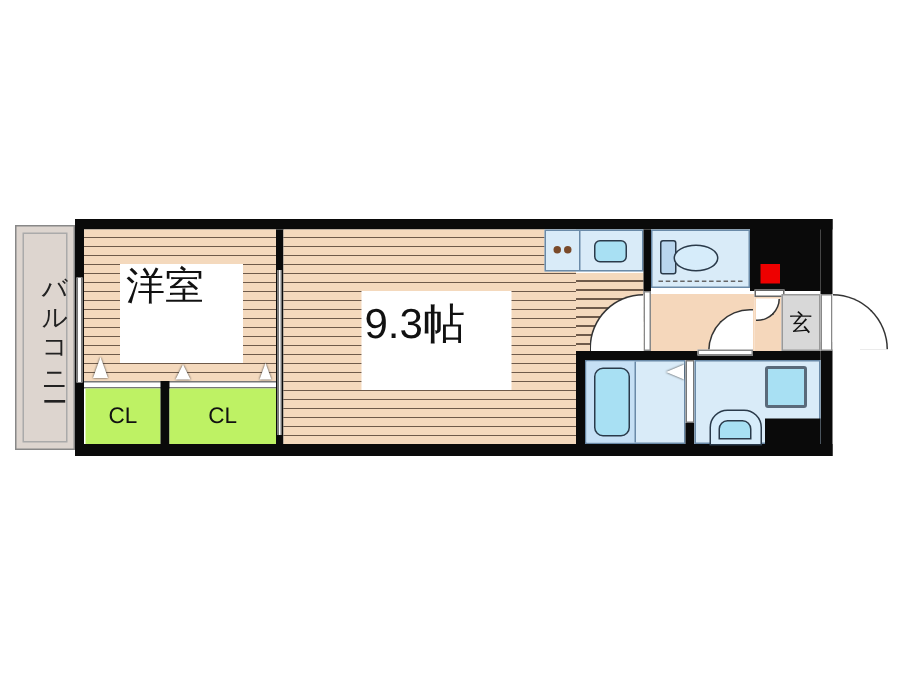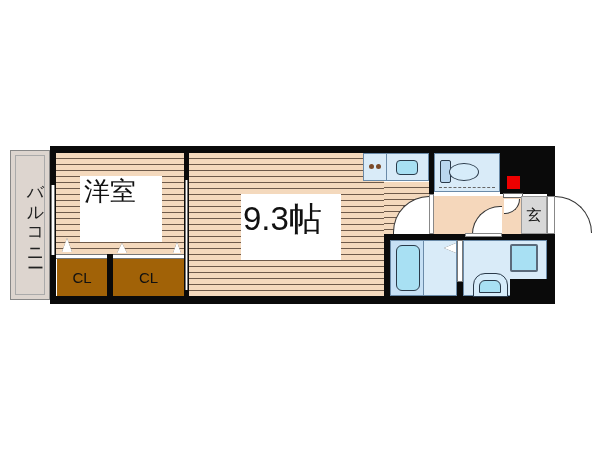--- a/index.html
+++ b/index.html
@@ -6,21 +6,21 @@
   body { width: 600px; height: 450px; background: #ffffff; position: relative; overflow: hidden; font-family: "DejaVu Sans", sans-serif; }
   .abs { position: absolute; box-sizing: border-box; }
   .wall { background: #0a0a0a; }
   .floor-wood {
     background: repeating-linear-gradient(to bottom, #f4d9bd 0px, #f4d9bd 5px, #6e5a4a 5px, #6e5a4a 6px);
   }
   .floor-plain { background: #f5d7bb; }
   .wet { background: #d9ebf8; }
   .fixture { background: #a8e0f3; border: 1.5px solid #2a3a4a; border-radius: 6px; }
   .label-box { background: #ffffff; color: #111; font-family: "Liberation Sans", sans-serif; line-height: 1; }
-  .closet { background: #a16207; color: #111; font-family: "Liberation Sans", sans-serif; font-size: 15px; display: flex; align-items: center; justify-content: center; }
+  .closet { background: #bef264; color: #111; font-family: "Liberation Sans", sans-serif; font-size: 15px; display: flex; align-items: center; justify-content: center; }
   .door-arc { border: 1.5px solid #333; background: #fff; }
 </style>
 </head>
 <body>
 
 <div class="abs" style="left:10px; top:150px; width:40px; height:150px; background:#ddd5cf; border:1.5px solid #888;">
   <div class="abs" style="left:4px; top:4px; right:4px; bottom:4px; border:1px solid #aaa;"></div>
   <div class="abs" style="left:0; top:22px; width:37px; text-align:center; writing-mode:vertical-rl; font-size:17px; font-family:'DejaVu Sans', sans-serif; color:#222; letter-spacing:2px;">バルコニー</div>
 </div>
 
@@ -47,21 +47,21 @@
 
 <div class="abs" style="left:56px; top:254px; width:128px; height:5px; background:#fff; border-top:1px solid #777; border-bottom:1px solid #777;"></div>
 <div class="abs closet" style="left:57px; top:259px; width:50px; height:37px;">CL</div>
 <div class="abs wall" style="left:107px; top:254px; width:6px; height:42px;"></div>
 <div class="abs closet" style="left:113px; top:259px; width:71px; height:37px;">CL</div>
 
 <div class="abs floor-wood" style="left:189px; top:153px; width:195px; height:143px;"></div>
 <div class="abs floor-wood" style="left:384px; top:182px; width:45px; height:53px;"></div>
 
 <div class="abs label-box" style="left:241px; top:194px; width:100px; height:66px; padding:3px 2px;">
-  <div style="font-size:33px; margin-top:5px;">9.3帖</div>
+  <div style="font-size:28px; margin-top:5px;">9.3帖</div>
 </div>
 
 <div class="abs wet" style="left:363px; top:153px; width:66px; height:28px; border:1px solid #6a8aa8;">
   <div class="abs" style="left:5px; top:9px; width:14px; height:8px;">
     <span class="abs" style="left:0; top:1px; width:5px; height:5px; border-radius:50%; background:#7a4a2a;"></span>
     <span class="abs" style="left:7px; top:1px; width:5px; height:5px; border-radius:50%; background:#7a4a2a;"></span>
   </div>
   <div class="abs" style="left:22px; top:0; width:1px; height:100%; background:#6a8aa8;"></div>
   <div class="abs fixture" style="left:32px; top:6px; width:22px; height:15px; border-radius:4px;"></div>
 </div>

